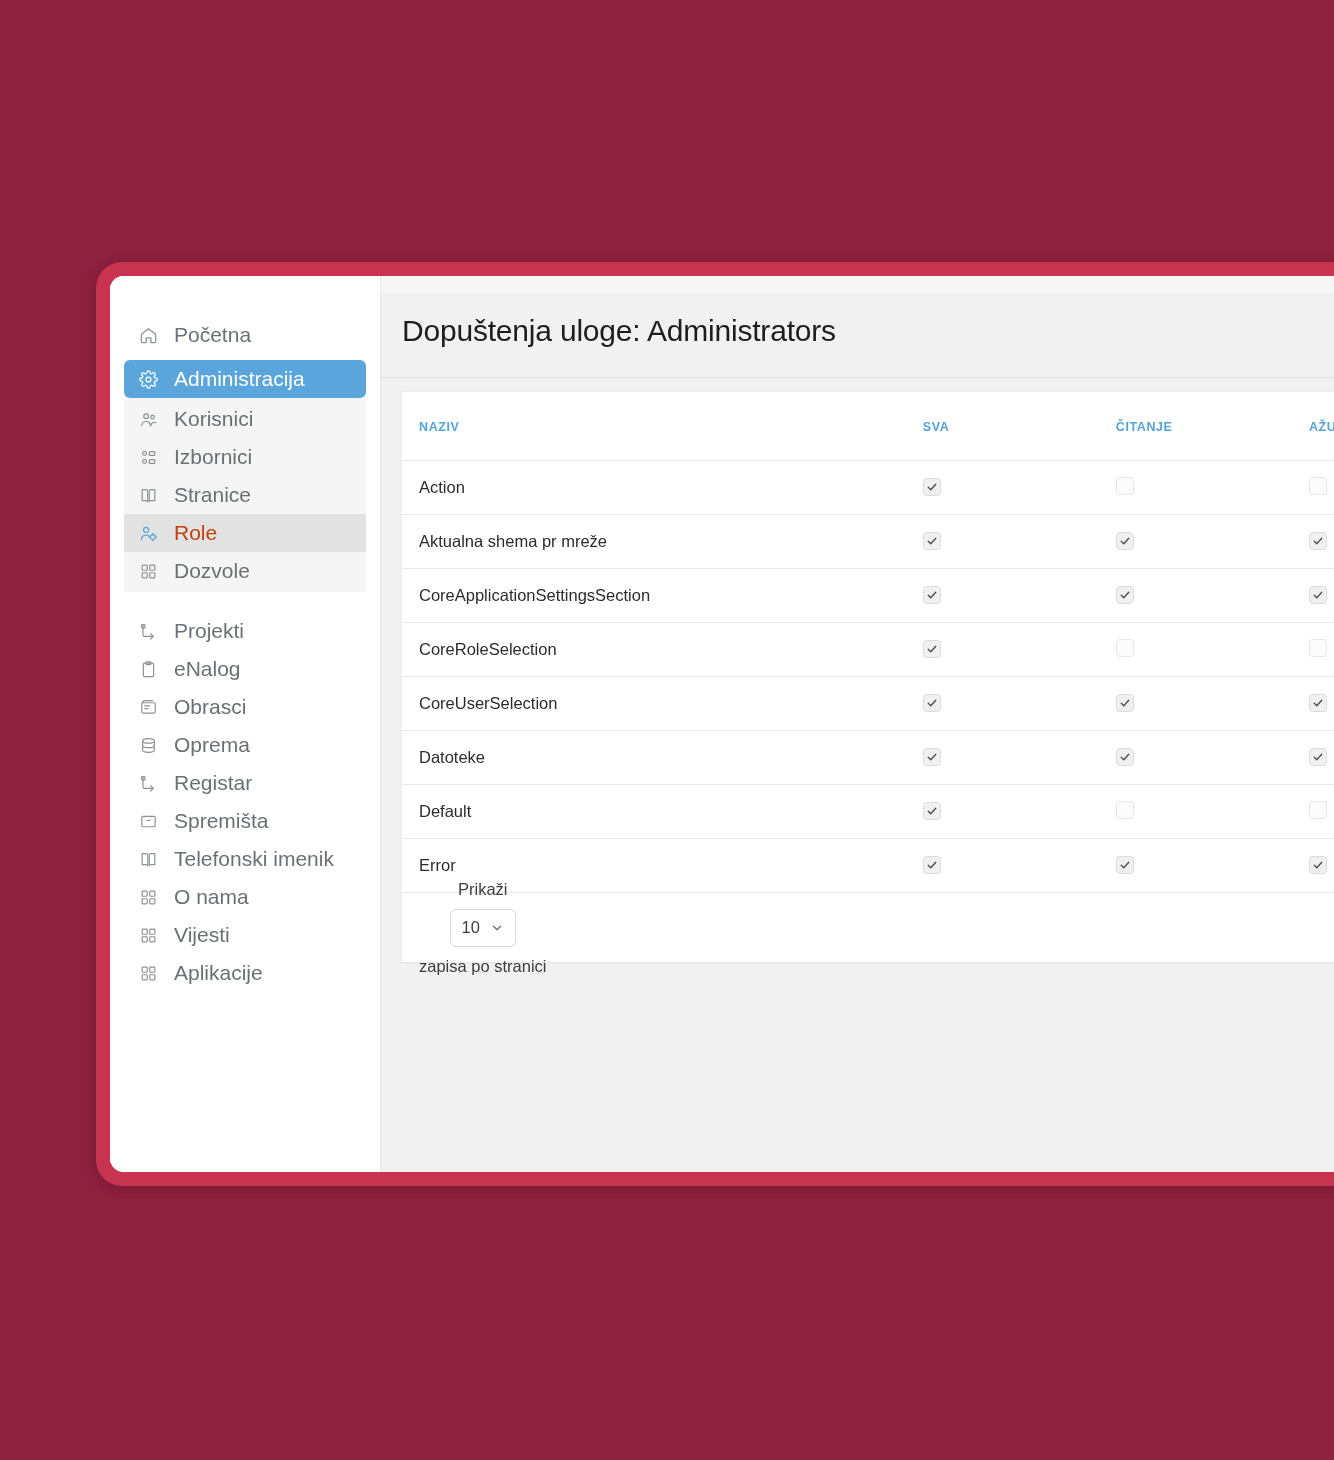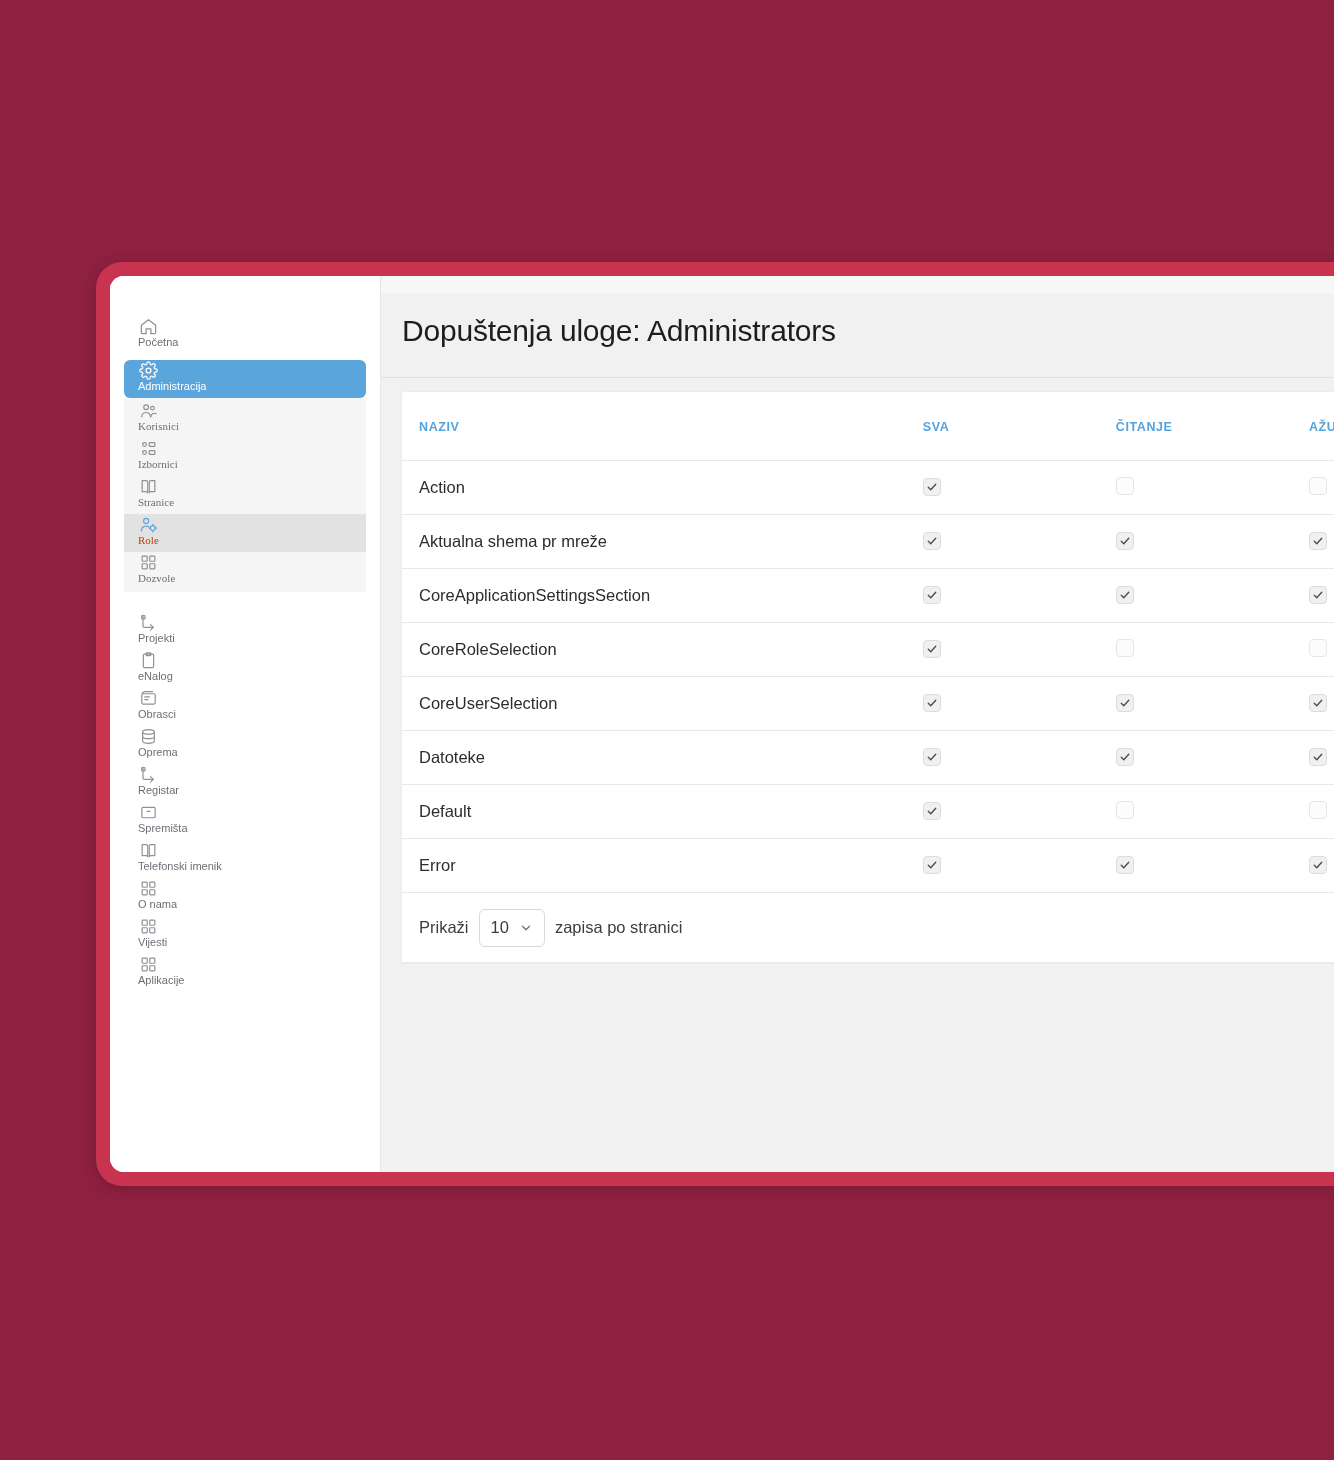--- a/index.html
+++ b/index.html
@@ -57,28 +57,28 @@
     border-right: 1px solid #e7e7e9;
     padding-top: 40px;
     position: relative;
     z-index: 6;
   }
 
   .nav-group { padding: 0 14px; }
 
   .nav-item {
     display: flex;
+    align-items: center;
     height: 38px;
     padding: 0 14px;
     border-radius: 6px;
     color: #6b6f76;
-    font-size: 11px;
+    font-size: 21px;
     cursor: pointer;
     white-space: nowrap;
-    flex-direction: column;
   }
   .nav-item .nav-ico {
     width: 20px;
     height: 20px;
     margin-right: 16px;
     flex: 0 0 20px;
     display: flex;
     align-items: center;
     justify-content: center;
     color: #8e9196;
@@ -90,21 +90,20 @@
     color: #ffffff;
   }
   .nav-item.is-active .nav-ico { color: #ffffff; }
 
   
   #admin-sub {
     background: #f5f5f5;
     margin: 0 14px;
     border-radius: 3px;
     padding: 2px 0;
-    font-family: Liberation Serif, serif;
   }
   #admin-sub .nav-item {
     border-radius: 0;
     height: 38px;
     margin: 0;
     padding-left: 14px;
   }
   #admin-sub .nav-item.sub-current {
     background: #e2e2e2;
     color: #c2410c;
@@ -197,20 +196,21 @@
     background: #ffffff;
     border-bottom: 1px solid #e9e9e9;
   }
   #footer-left {
     display: flex;
     align-items: center;
     gap: 10px;
     font-size: 16.5px;
     color: #3d3d40;
     white-space: nowrap;
+    flex-direction: column;
   }
   #page-size-select {
     display: inline-flex;
     align-items: center;
     gap: 10px;
     height: 38px;
     padding: 0 11px;
     border: 1px solid #d9d9dc;
     border-radius: 6px;
     background: #ffffff;

